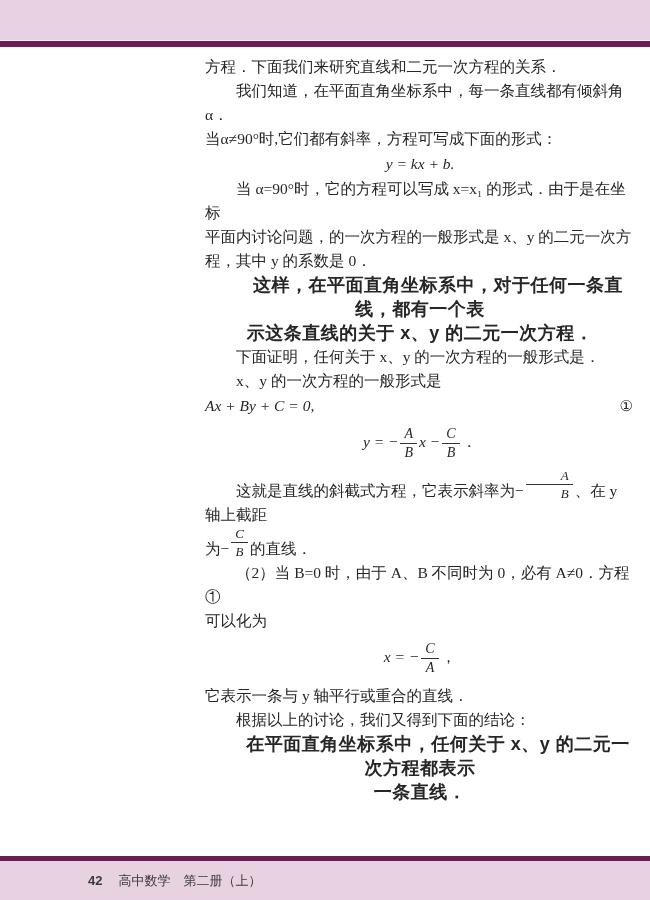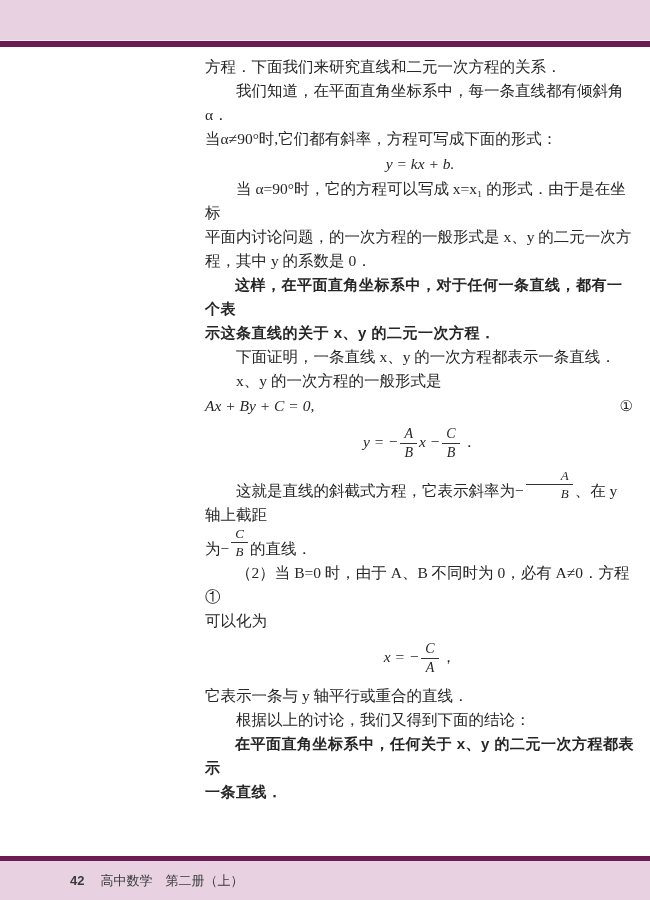--- a/index.html
+++ b/index.html
@@ -19,34 +19,34 @@
     background:#6a1c55;
   }
   .bottom-rule {
     position:absolute; top:856px; left:0; width:650px; height:5px;
     background:#6a1c55;
   }
   .bottom-band {
     position:absolute; top:861px; left:0; width:650px; height:39px;
     background:#e8d1e1;
     display:flex; align-items:center;
-    box-sizing:border-box; padding-left:70px;
+    box-sizing:border-box; padding-left:88px;
     font-family:"Liberation Sans","DejaVu Sans",sans-serif;
     font-size:13px; color:#3a3a3a;
   }
   .page-number { font-weight:bold; margin-right:16px; }
   .content {
     position:absolute; top:55px; left:205px; width:430px;
     font-size:15.5px; line-height:24px;
   }
   .content p { margin:0; }
   .indent { text-indent:2em; }
   .bold {
     font-family:"Liberation Sans","DejaVu Sans",sans-serif;
-    font-weight:bold; font-size:15px; letter-spacing:0.5px;
+    font-weight:bold; font-size:18px; letter-spacing:0.5px;text-align:center;
   }
   .center-formula {
     text-align:center; font-style:italic; margin:1px 0;
   }
   .formula-row { display:flex; align-items:center; margin:1px 0; }
   .formula-main { flex:1; text-align:left; font-style:italic; }
   .formula-tag { font-style:normal; font-size:15px; padding-right:2px; }
   .frac-line { margin:5px 0; line-height:1; padding:4px 0; }
   .frac {
     display:inline-block; vertical-align:middle; text-align:center;
@@ -69,21 +69,21 @@
   <p class="indent">我们知道，在平面直角坐标系中，每一条直线都有倾斜角 α．</p>
   <p>当α≠90°时,它们都有斜率，方程可写成下面的形式：</p>
 
   <div class="center-formula">y = kx + b.</div>
 
   <p class="indent">当 α=90°时，它的方程可以写成 x=x₁ 的形式．由于是在坐标</p>
   <p>平面内讨论问题，的一次方程的一般形式是 x、y 的二元一次方</p>
   <p>程，其中 y 的系数是 0．</p>
   <p class="indent bold">这样，在平面直角坐标系中，对于任何一条直线，都有一个表</p>
   <p class="bold">示这条直线的关于 x、y 的二元一次方程．</p>
-  <p class="indent">下面证明，一条直线 x、y 的一次方程都表示一条直线．</p>
+  <p class="indent">下面证明，任何关于 x、y 的一次方程的一般形式是．</p>
   <p class="indent">x、y 的一次方程的一般形式是</p>
 
   <div class="formula-row">
     <span class="formula-main">Ax + By + C = 0,</span>
     <span class="formula-tag">①</span>
   </div>
 
 
   <div class="center-formula frac-line">
     <span>y = −</span><span class="frac"><span class="fnum">A</span><span class="fden">B</span></span><span>x −</span><span class="frac"><span class="fnum">C</span><span class="fden">B</span></span><span class="upright">．</span>

